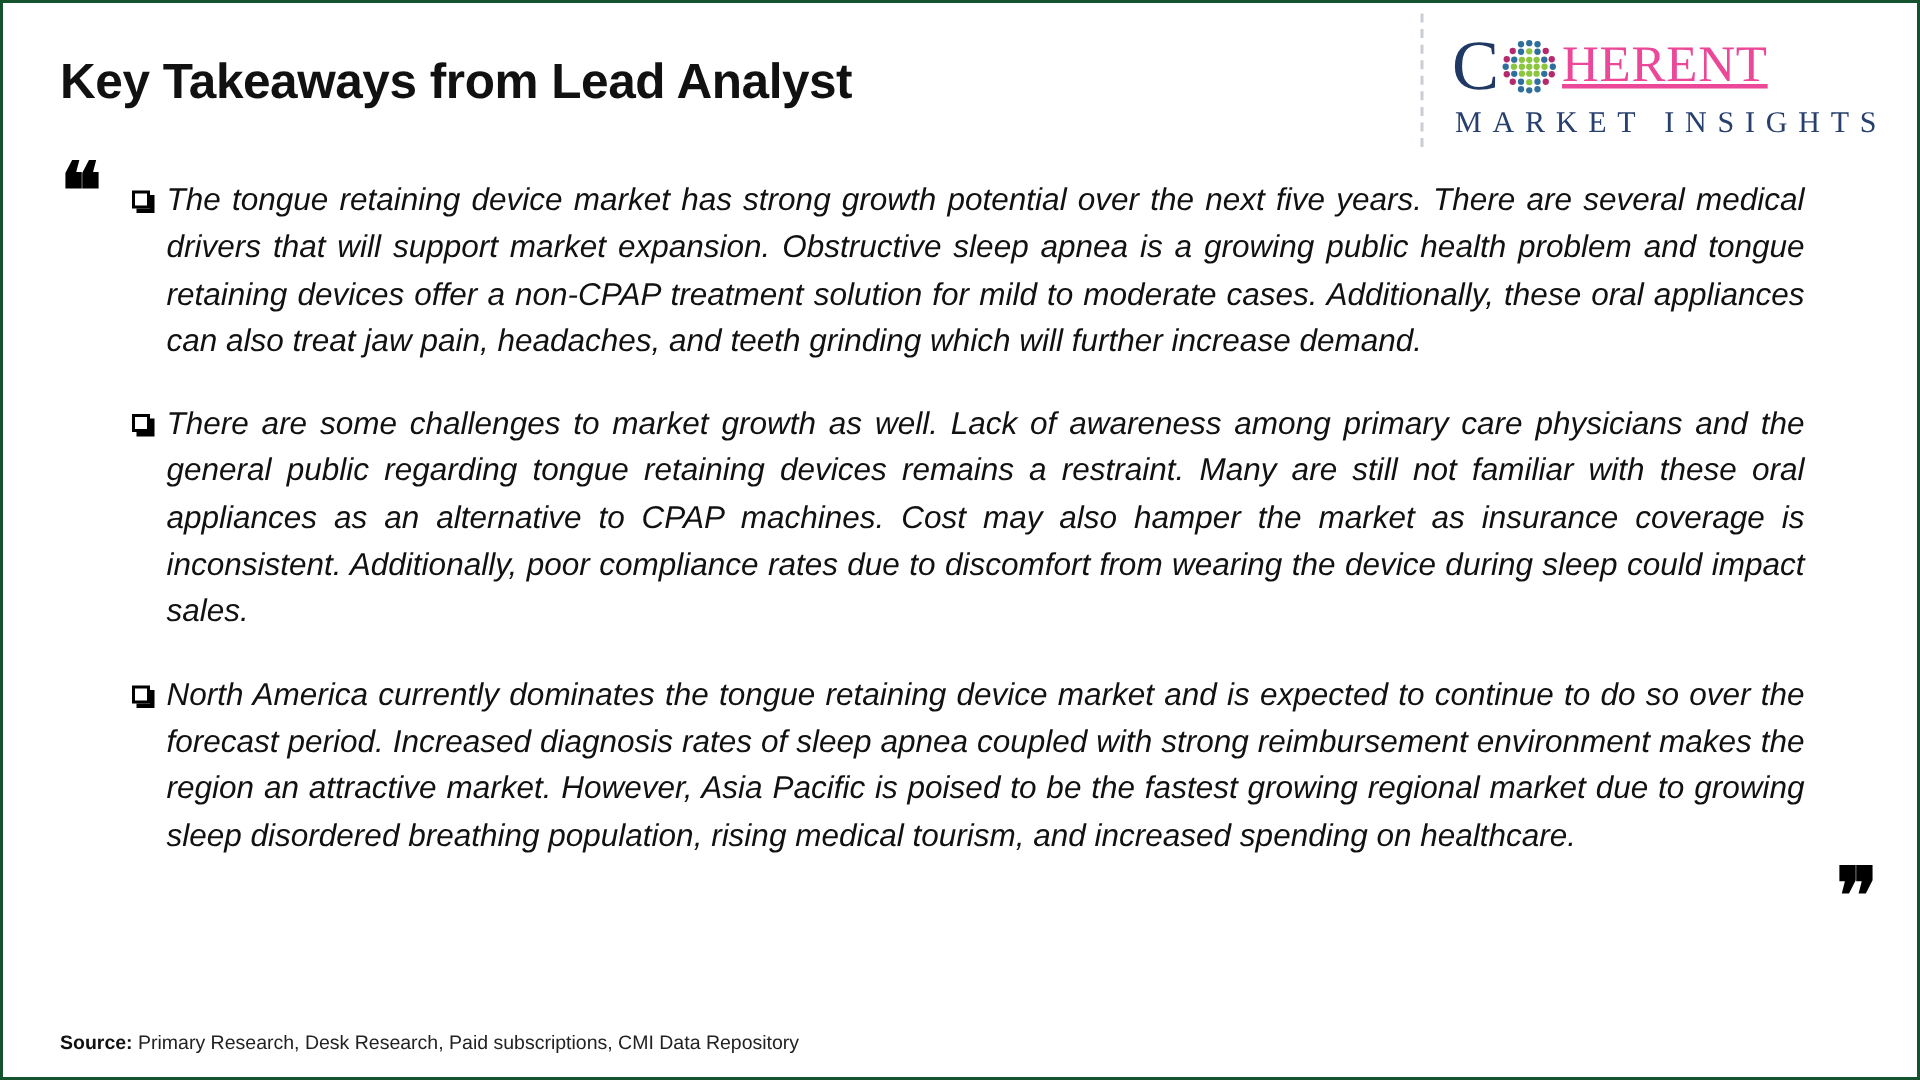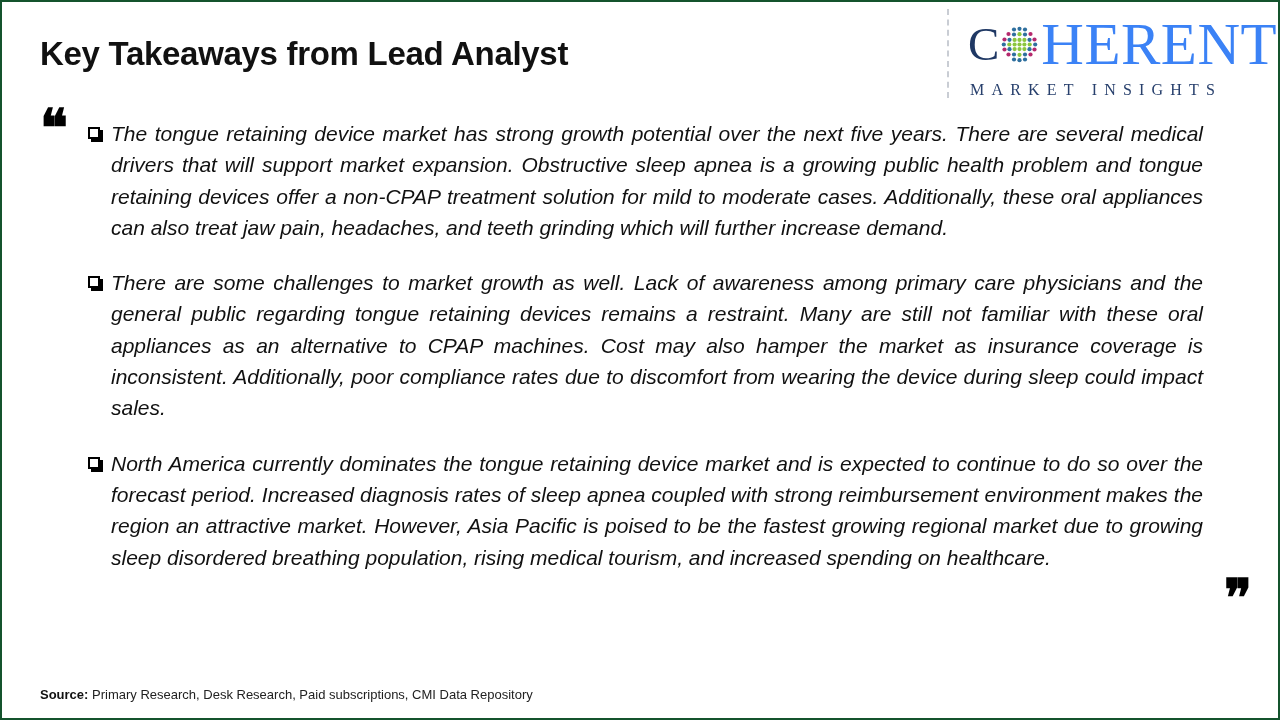--- a/index.html
+++ b/index.html
@@ -82,37 +82,37 @@
     width: 41px;
     height: 41px;
     margin: 0 1px 0 0;
     flex: 0 0 auto;
   }
 
   #logo-globe svg { display: block; }
 
   .logo-rest {
     font-family: "Liberation Serif", serif;
-    font-size: 59px;
+    font-size: 34px;
     font-weight: normal;
-    color: #3b82f6;
+    color: #ec4899;
     line-height: 1;
     letter-spacing: 0.5px;
+    text-decoration: underline;
   }
 
   #logo-tagline {
     position: absolute;
     left: 2px;
     top: 50px;
     font-family: "Liberation Serif", serif;
-    font-size: 16px;
+    font-size: 20px;
     color: #28406d;
     letter-spacing: 7.2px;
     white-space: nowrap;
-    margin-top: 10px;
   }
 
   
   #quote-open {
     position: absolute;
     left: 38px;
     top: 101px;
     font-family: "Liberation Serif", serif;
     font-size: 52px;
     font-weight: bold;

